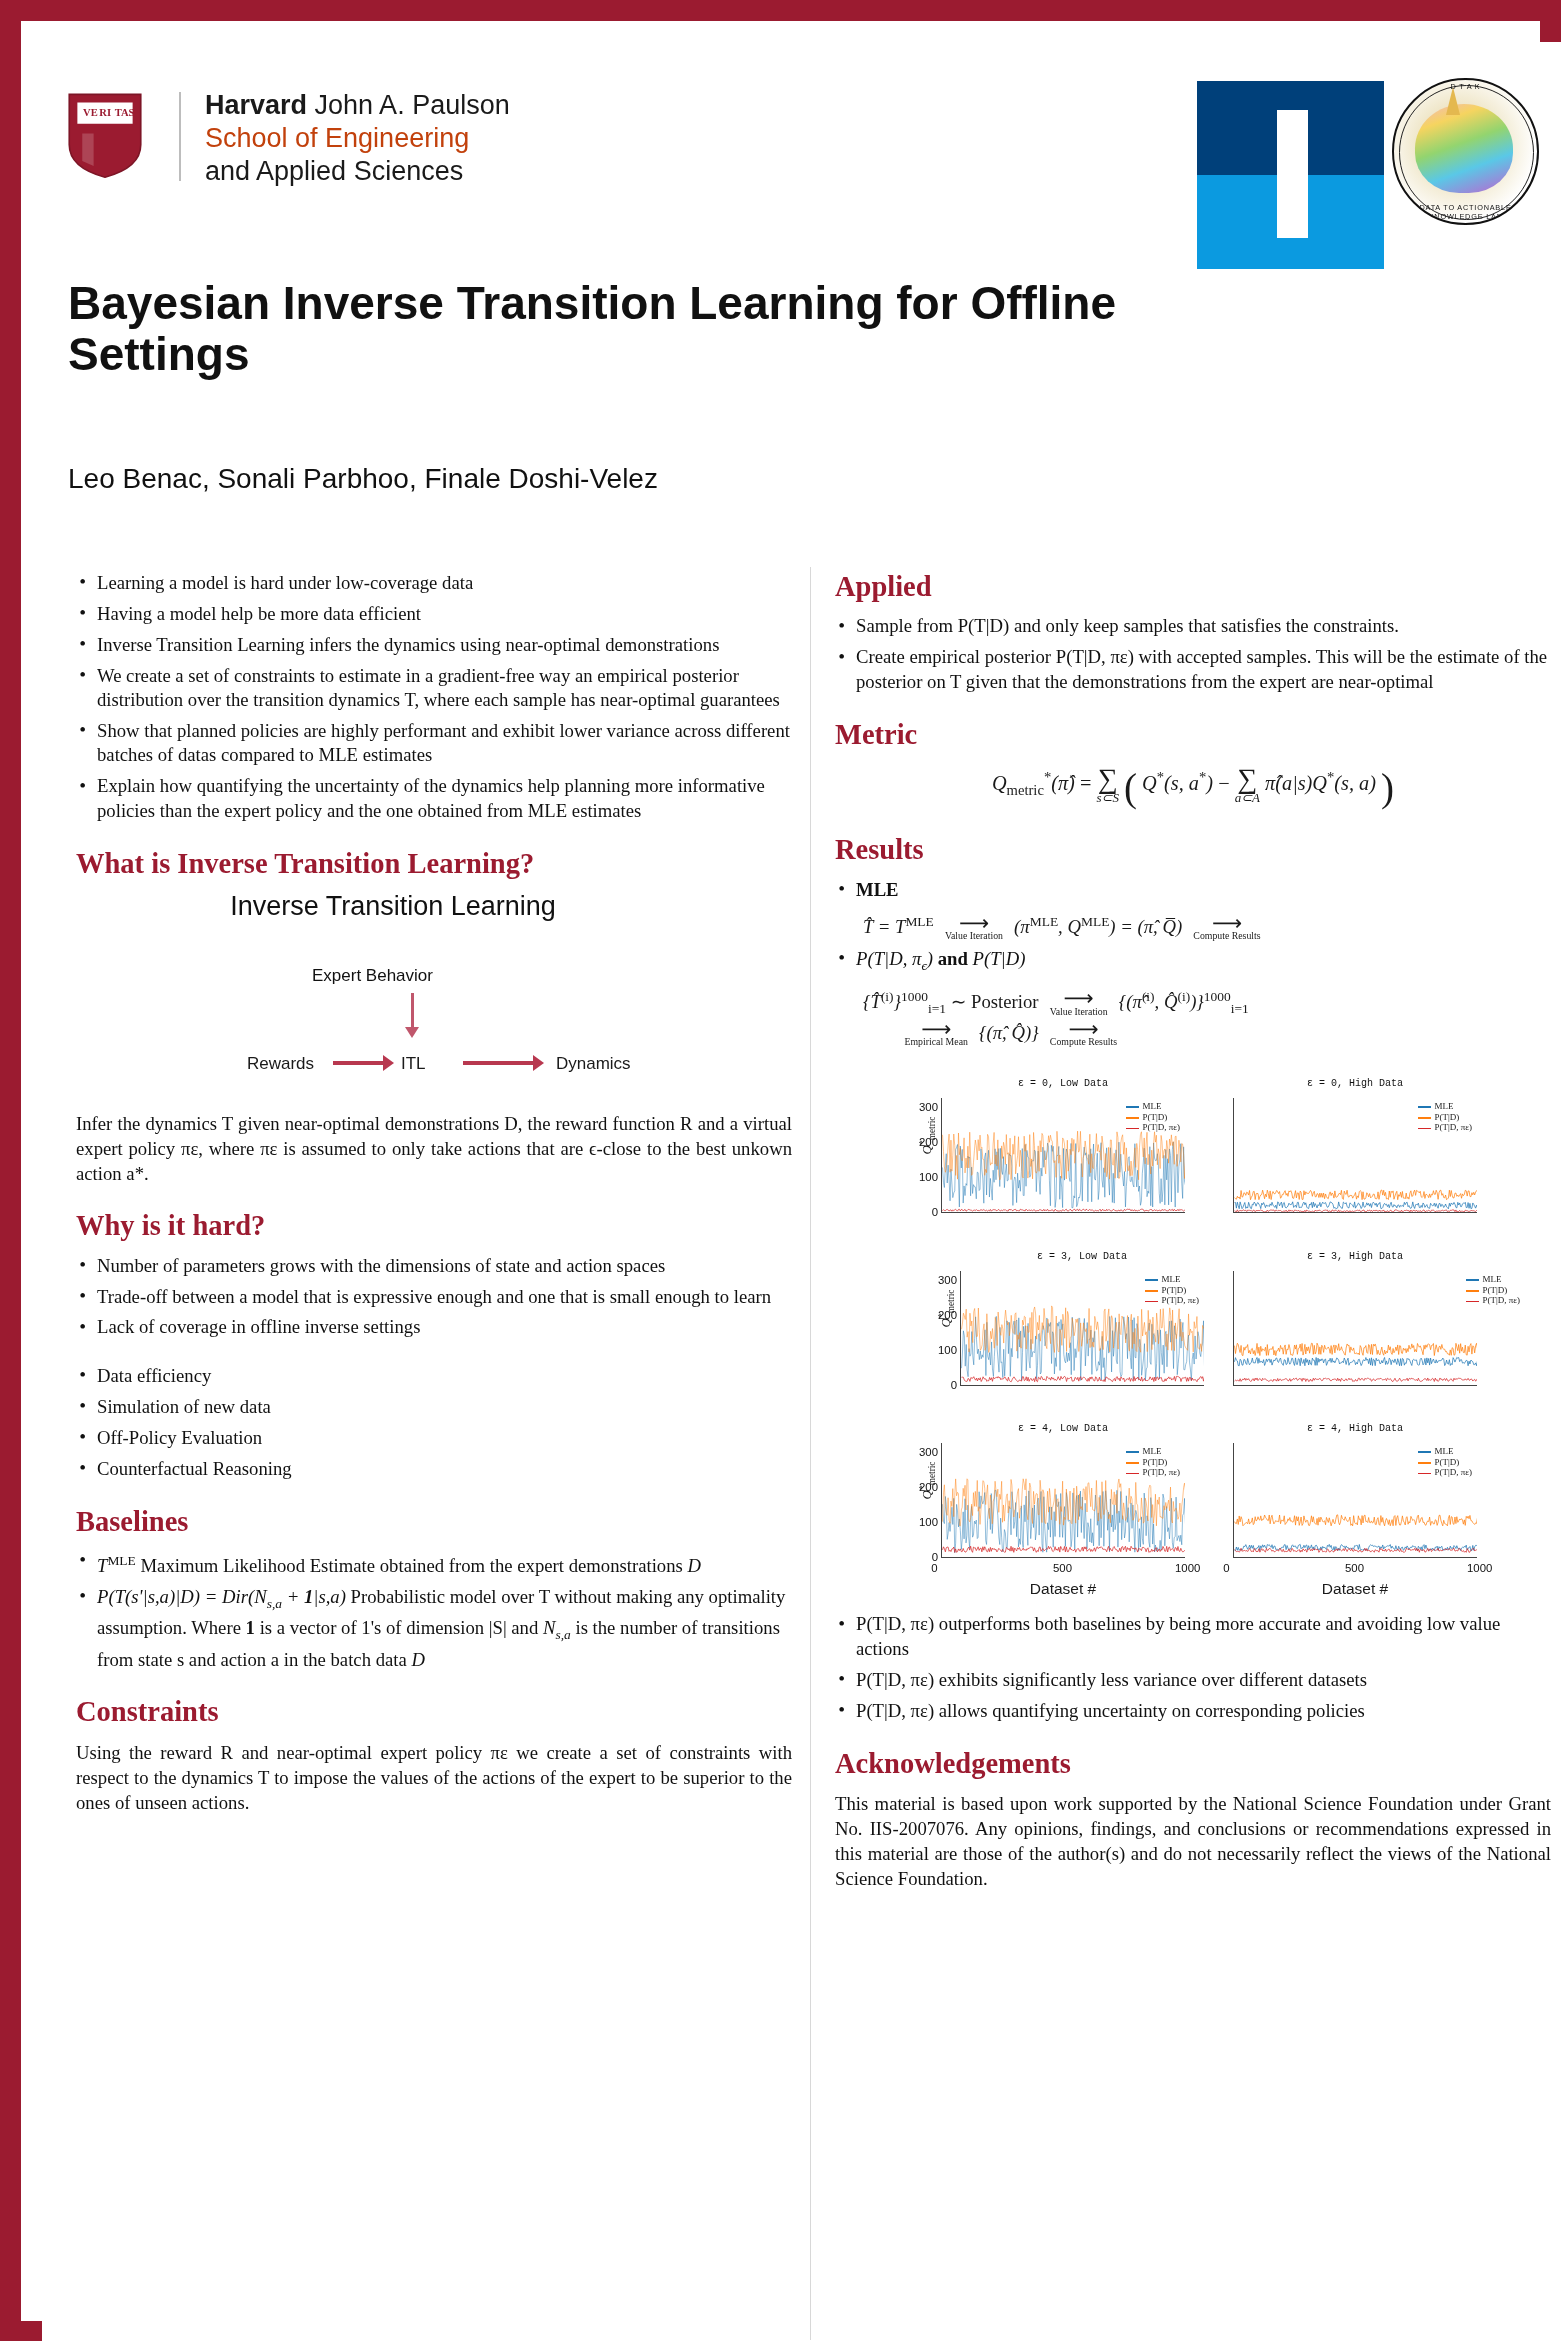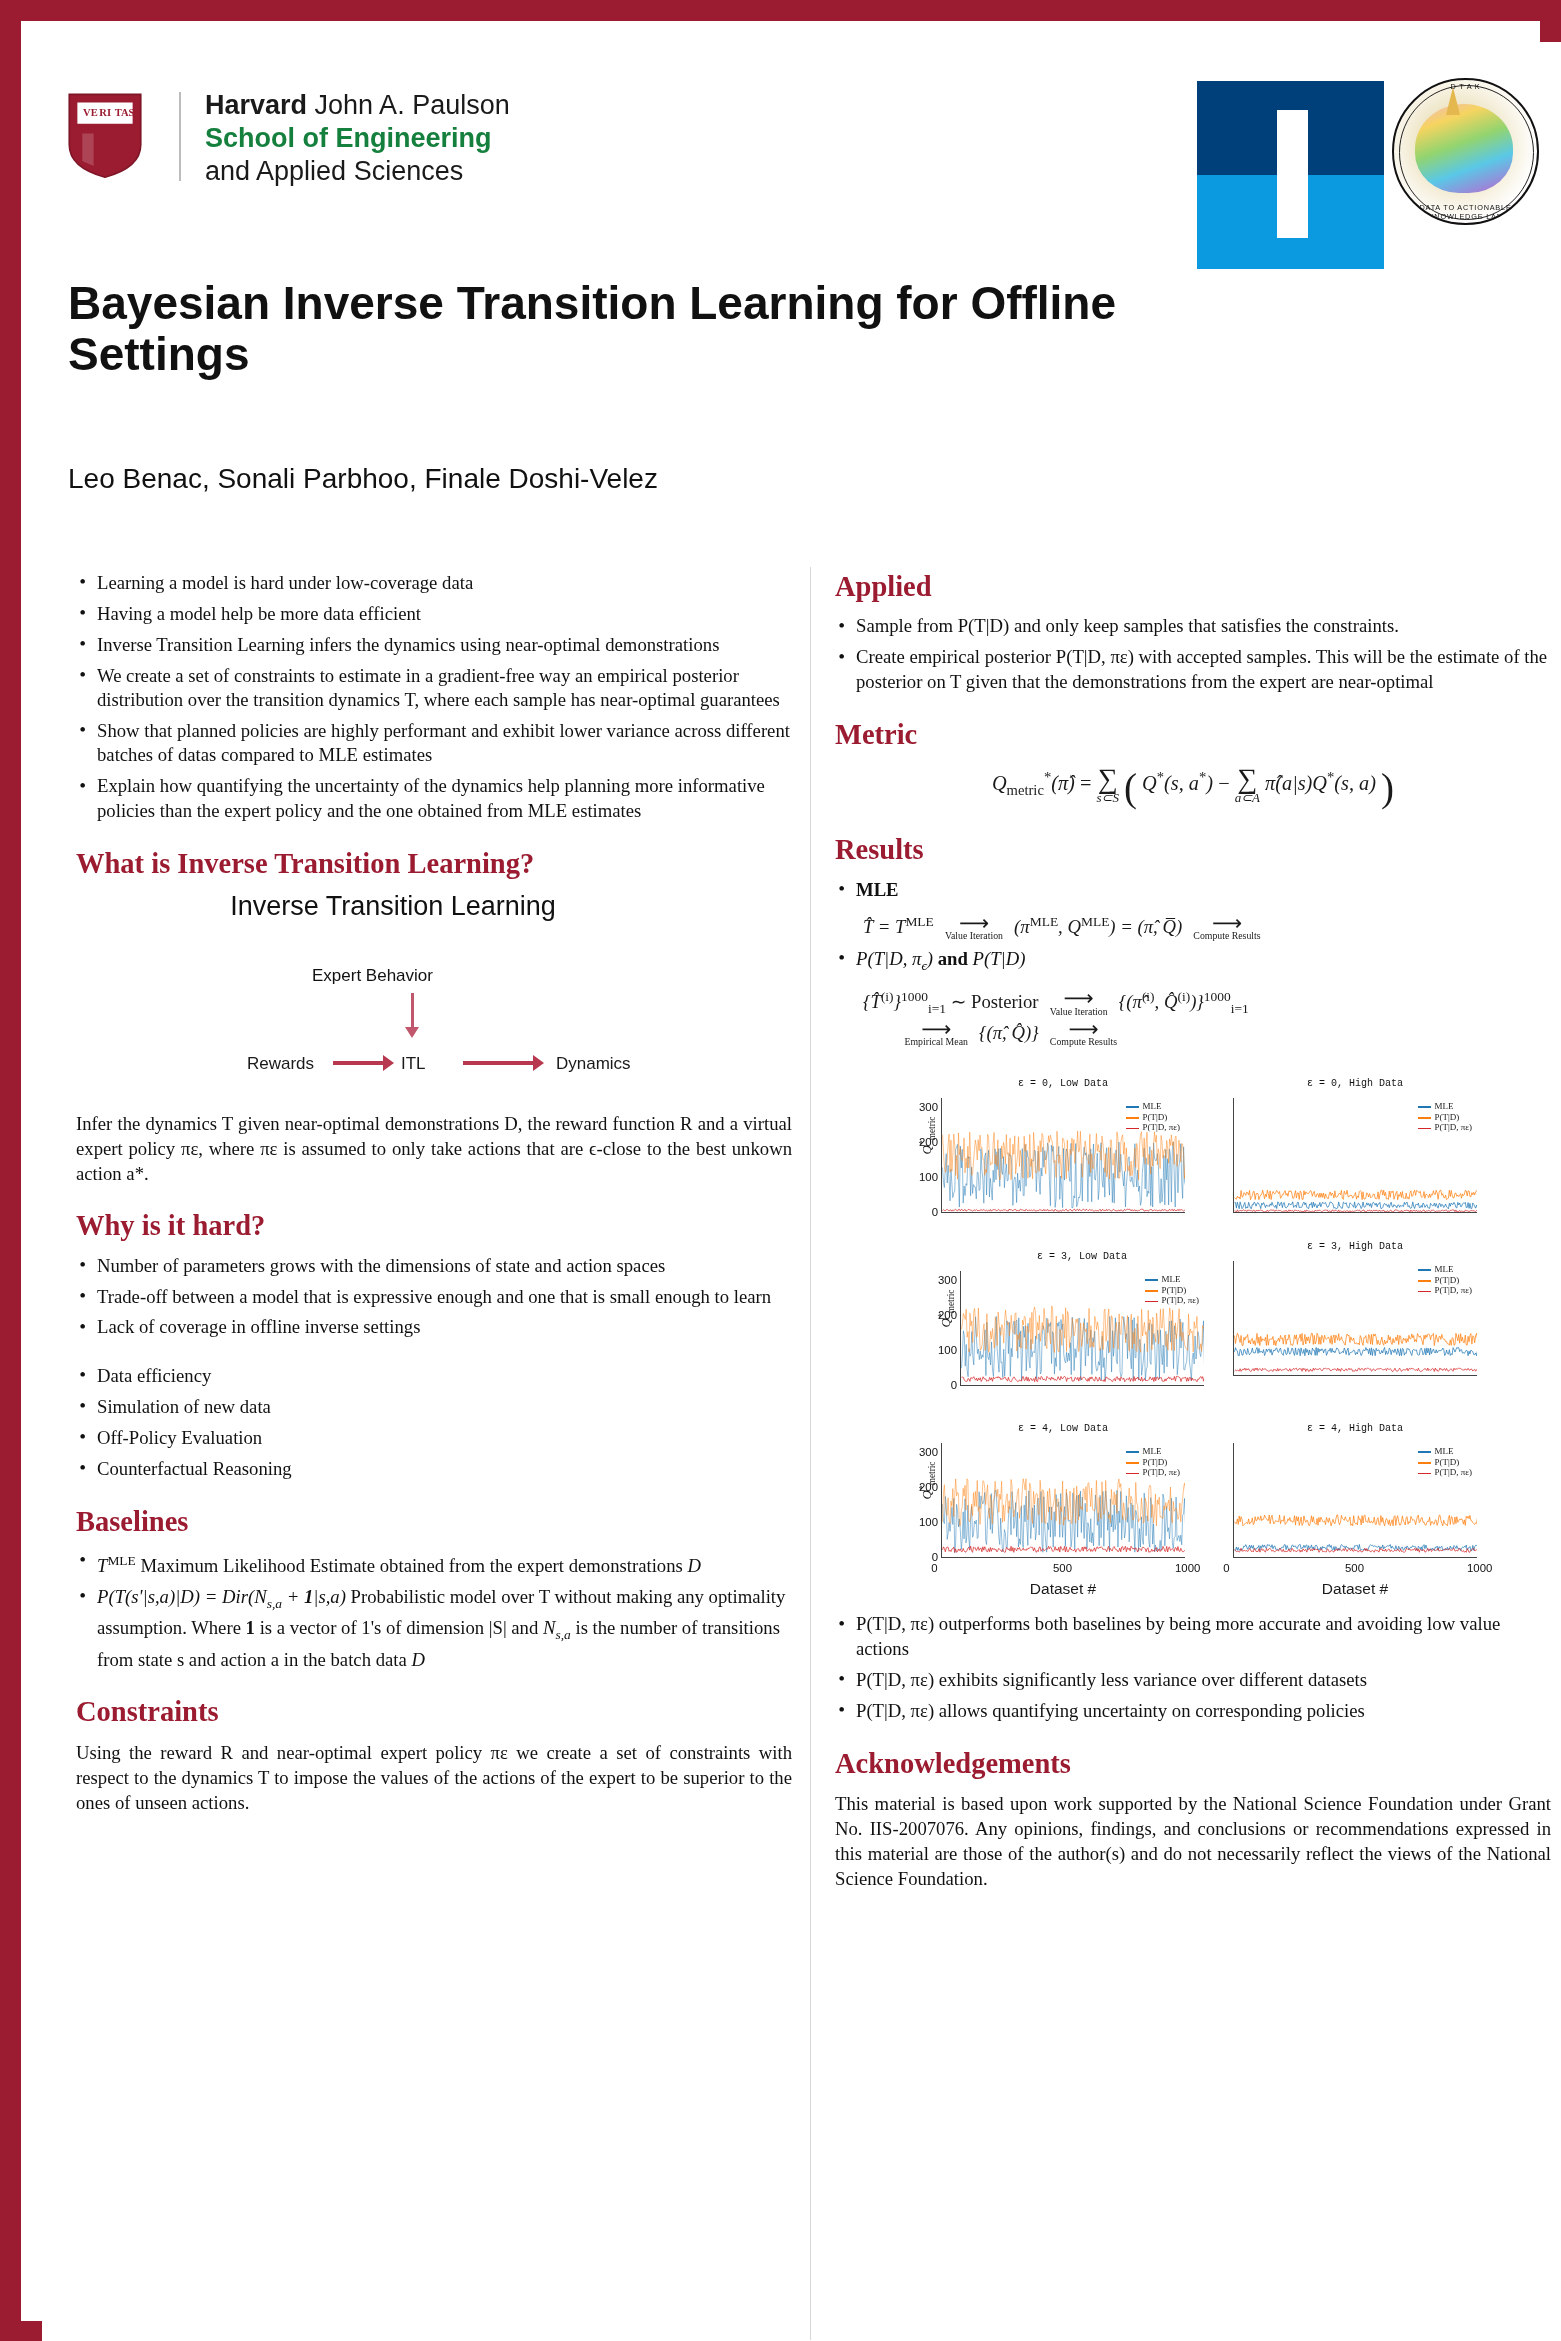--- a/index.html
+++ b/index.html
@@ -55,21 +55,21 @@
   }
   .harvard-text {
     position: absolute;
     left: 163px; top: 47px;
     font-family: "Liberation Sans", sans-serif;
     font-size: 27px;
     line-height: 33px;
     color: #1a1a1a;
   }
   .harvard-text .b { font-weight: bold; }
-  .harvard-text .crim { color: #15803d; font-weight: bold; }
+  .harvard-text .crim { color: #c2410c; font-weight: normal; }
 
   .logo-flag {
     position: absolute;
     left: 1155px; top: 39px;
     width: 187px; height: 187px;
     background: #00407a;
   }
   .logo-flag .bottom {
     position: absolute;
     left: 0; top: 94px;
@@ -575,21 +575,21 @@
             <div class="legend">
                 <div class="row"><span class="sw" style="background: rgb(31, 119, 180);"></span><span>MLE</span></div>
                 <div class="row"><span class="sw" style="background: rgb(255, 127, 14);"></span><span>P(T|D)</span></div>
                 <div class="row"><span class="sw" style="background: rgb(214, 39, 40);"></span><span>P(T|D, πε)</span></div>
               </div>
           <div class="ytick" style="top: 108px;">0</div>
               <div class="ytick" style="top: 73px;">100</div>
               <div class="ytick" style="top: 38px;">200</div>
               <div class="ytick" style="top: 3.2px;">300</div>
             </div>
-          <div class="panel" id="p3" style="left:325px; top:192px;">
+          <div class="panel" id="p3" style="left:325px; top:202px;padding-left:48px;">
             <div class="ptitle">ε = 3, High Data</div>
             <div class="plotbox"><svg width="244" height="115" viewBox="0 0 300 142">
                   <path d="M0.0 112.1L1.2 107.0L2.3 110.1L3.5 111.0L4.6 116.7L5.8 117.0L6.9 109.0L8.1 110.2L9.3 116.2L10.4 116.2L11.6 109.2L12.7 109.7L13.9 113.9L15.1 115.5L16.2 108.0L17.4 112.9L18.5 115.8L19.7 114.1L20.8 112.6L22.0 107.4L23.2 113.3L24.3 113.3L25.5 113.7L26.6 109.2L27.8 106.8L29.0 114.1L30.1 107.9L31.3 113.1L32.4 111.4L33.6 111.7L34.7 113.5L35.9 109.4L37.1 116.6L38.2 113.9L39.4 108.6L40.5 111.9L41.7 109.2L42.9 108.6L44.0 113.0L45.2 109.1L46.3 116.2L47.5 112.5L48.6 109.8L49.8 111.0L51.0 107.9L52.1 107.4L53.3 111.9L54.4 112.9L55.6 109.1L56.8 107.5L57.9 112.9L59.1 115.1L60.2 116.5L61.4 109.5L62.5 109.9L63.7 115.5L64.9 114.8L66.0 107.0L67.2 112.4L68.3 115.1L69.5 113.1L70.7 107.7L71.8 108.0L73.0 114.0L74.1 116.6L75.3 107.3L76.4 115.1L77.6 115.5L78.8 108.3L79.9 108.8L81.1 117.0L82.2 107.3L83.4 113.2L84.6 114.2L85.7 109.2L86.9 117.0L88.0 107.7L89.2 112.9L90.3 109.5L91.5 116.1L92.7 109.8L93.8 114.9L95.0 115.9L96.1 107.5L97.3 110.2L98.5 110.1L99.6 116.5L100.8 106.8L101.9 116.5L103.1 107.6L104.2 112.7L105.4 108.8L106.6 111.1L107.7 108.6L108.9 109.0L110.0 113.5L111.2 109.5L112.4 108.7L113.5 116.5L114.7 113.6L115.8 110.3L117.0 111.1L118.1 107.7L119.3 113.0L120.5 107.8L121.6 112.6L122.8 111.0L123.9 113.4L125.1 110.5L126.3 107.3L127.4 108.2L128.6 110.3L129.7 114.8L130.9 113.4L132.0 113.3L133.2 111.5L134.4 113.3L135.5 107.4L136.7 110.3L137.8 115.4L139.0 110.5L140.2 107.6L141.3 116.4L142.5 113.3L143.6 112.8L144.8 112.6L145.9 112.0L147.1 109.8L148.3 110.8L149.4 115.7L150.6 113.0L151.7 114.9L152.9 109.4L154.1 109.0L155.2 113.0L156.4 116.8L157.5 114.5L158.7 110.1L159.8 109.7L161.0 111.0L162.2 106.8L163.3 110.2L164.5 109.0L165.6 114.4L166.8 108.0L168.0 116.2L169.1 107.2L170.3 116.8L171.4 108.8L172.6 109.9L173.7 116.9L174.9 107.7L176.1 111.1L177.2 110.0L178.4 109.7L179.5 114.5L180.7 114.1L181.9 110.5L183.0 113.6L184.2 109.2L185.3 106.8L186.5 115.5L187.6 111.0L188.8 115.2L190.0 113.5L191.1 107.6L192.3 109.4L193.4 115.7L194.6 110.0L195.8 110.5L196.9 113.1L198.1 108.6L199.2 112.2L200.4 115.4L201.5 108.3L202.7 112.4L203.9 117.0L205.0 108.2L206.2 116.9L207.3 107.9L208.5 108.9L209.7 116.3L210.8 113.5L212.0 114.1L213.1 107.9L214.3 109.2L215.4 108.4L216.6 110.9L217.8 114.3L218.9 116.7L220.1 109.9L221.2 109.1L222.4 110.1L223.6 110.2L224.7 109.8L225.9 115.2L227.0 116.3L228.2 115.9L229.3 109.1L230.5 107.6L231.7 110.6L232.8 115.9L234.0 114.0L235.1 108.0L236.3 116.1L237.5 107.3L238.6 113.5L239.8 108.0L240.9 116.2L242.1 107.5L243.2 114.4L244.4 111.0L245.6 108.7L246.7 112.3L247.9 113.7L249.0 109.6L250.2 113.4L251.4 111.2L252.5 110.7L253.7 110.7L254.8 110.6L256.0 109.9L257.1 107.5L258.3 108.8L259.5 116.8L260.6 115.1L261.8 109.9L262.9 114.1L264.1 115.1L265.3 109.5L266.4 116.7L267.6 114.3L268.7 115.7L269.9 107.0L271.0 109.0L272.2 112.5L273.4 109.5L274.5 106.7L275.7 107.7L276.8 106.8L278.0 111.9L279.2 109.5L280.3 109.6L281.5 113.7L282.6 113.1L283.8 114.2L284.9 112.2L286.1 110.3L287.3 110.8L288.4 117.0L289.6 111.3L290.7 114.8L291.9 109.9L293.1 111.2L294.2 112.0L295.4 115.7L296.5 115.6L297.7 113.5L298.8 116.9L300.0 110.9" fill="none" stroke="#1f77b4" stroke-width="0.9" opacity="1"></path>
                   <path d="M0.0 92.2L1.2 101.9L2.3 94.7L3.5 89.2L4.6 90.9L5.8 96.5L6.9 100.7L8.1 91.9L9.3 103.9L10.4 104.5L11.6 94.2L12.7 97.8L13.9 93.7L15.1 94.2L16.2 90.8L17.4 101.3L18.5 98.2L19.7 102.5L20.8 96.4L22.0 95.5L23.2 102.2L24.3 98.1L25.5 104.3L26.6 98.4L27.8 89.4L29.0 101.7L30.1 94.0L31.3 104.4L32.4 92.9L33.6 99.3L34.7 96.0L35.9 97.6L37.1 98.5L38.2 94.1L39.4 104.3L40.5 90.8L41.7 104.1L42.9 96.8L44.0 96.6L45.2 96.0L46.3 96.9L47.5 93.2L48.6 103.7L49.8 98.1L51.0 104.6L52.1 98.6L53.3 98.2L54.4 95.1L55.6 99.5L56.8 91.9L57.9 96.1L59.1 95.0L60.2 102.7L61.4 94.3L62.5 91.3L63.7 102.9L64.9 96.3L66.0 97.3L67.2 90.8L68.3 95.1L69.5 103.6L70.7 103.3L71.8 104.3L73.0 99.6L74.1 91.4L75.3 96.4L76.4 91.2L77.6 102.9L78.8 95.8L79.9 95.2L81.1 90.3L82.2 99.2L83.4 89.5L84.6 103.8L85.7 99.2L86.9 90.6L88.0 102.5L89.2 93.9L90.3 98.5L91.5 93.6L92.7 101.5L93.8 94.9L95.0 89.2L96.1 89.5L97.3 103.0L98.5 91.8L99.6 102.4L100.8 99.4L101.9 89.1L103.1 92.0L104.2 102.8L105.4 93.7L106.6 102.9L107.7 91.7L108.9 93.6L110.0 100.5L111.2 91.7L112.4 96.0L113.5 96.4L114.7 95.5L115.8 93.8L117.0 96.3L118.1 101.6L119.3 92.1L120.5 103.0L121.6 94.5L122.8 91.3L123.9 101.1L125.1 91.6L126.3 94.5L127.4 97.9L128.6 89.8L129.7 98.2L130.9 97.2L132.0 93.5L133.2 98.0L134.4 99.4L135.5 102.1L136.7 103.9L137.8 95.2L139.0 90.1L140.2 92.2L141.3 91.5L142.5 100.6L143.6 93.7L144.8 97.5L145.9 98.0L147.1 95.0L148.3 101.9L149.4 101.9L150.6 101.0L151.7 102.7L152.9 101.3L154.1 103.6L155.2 92.1L156.4 94.4L157.5 100.9L158.7 104.1L159.8 94.8L161.0 94.7L162.2 92.1L163.3 100.5L164.5 101.7L165.6 90.8L166.8 92.3L168.0 102.7L169.1 90.6L170.3 103.2L171.4 90.5L172.6 92.7L173.7 90.1L174.9 94.0L176.1 103.0L177.2 97.7L178.4 102.2L179.5 103.6L180.7 98.6L181.9 93.9L183.0 101.2L184.2 104.0L185.3 97.7L186.5 102.4L187.6 99.2L188.8 101.0L190.0 91.5L191.1 97.6L192.3 93.5L193.4 101.0L194.6 103.0L195.8 95.6L196.9 101.0L198.1 98.7L199.2 93.8L200.4 98.3L201.5 91.3L202.7 103.1L203.9 92.1L205.0 92.6L206.2 101.3L207.3 101.9L208.5 95.3L209.7 97.8L210.8 95.8L212.0 101.0L213.1 95.7L214.3 99.6L215.4 91.7L216.6 96.2L217.8 95.9L218.9 90.0L220.1 94.8L221.2 92.0L222.4 99.7L223.6 97.0L224.7 99.9L225.9 89.5L227.0 92.1L228.2 94.1L229.3 92.4L230.5 95.5L231.7 99.0L232.8 103.4L234.0 91.7L235.1 96.5L236.3 91.2L237.5 94.3L238.6 90.5L239.8 90.0L240.9 91.2L242.1 97.2L243.2 92.0L244.4 91.8L245.6 89.5L246.7 104.4L247.9 96.8L249.0 91.1L250.2 96.4L251.4 100.2L252.5 93.5L253.7 92.8L254.8 96.8L256.0 90.7L257.1 95.4L258.3 96.5L259.5 96.6L260.6 99.6L261.8 99.3L262.9 102.2L264.1 102.2L265.3 104.0L266.4 97.4L267.6 104.1L268.7 94.7L269.9 95.6L271.0 104.0L272.2 103.3L273.4 89.3L274.5 93.7L275.7 98.4L276.8 90.8L278.0 101.5L279.2 89.7L280.3 99.0L281.5 94.1L282.6 100.6L283.8 100.9L284.9 91.5L286.1 103.4L287.3 103.9L288.4 93.0L289.6 99.9L290.7 92.1L291.9 89.6L293.1 102.6L294.2 92.4L295.4 93.3L296.5 101.1L297.7 92.2L298.8 89.3L300.0 95.7" fill="none" stroke="#ff7f0e" stroke-width="0.9" opacity="1"></path>
                   <path d="M0.0 135.9L1.2 134.8L2.3 135.8L3.5 134.6L4.6 135.2L5.8 136.0L6.9 133.0L8.1 136.3L9.3 134.6L10.4 133.2L11.6 134.4L12.7 132.2L13.9 135.0L15.1 132.9L16.2 134.5L17.4 132.9L18.5 135.1L19.7 136.3L20.8 136.0L22.0 133.6L23.2 133.1L24.3 135.8L25.5 132.3L26.6 134.4L27.8 132.1L29.0 135.3L30.1 133.7L31.3 132.8L32.4 133.8L33.6 135.8L34.7 132.5L35.9 133.9L37.1 133.3L38.2 133.1L39.4 134.8L40.5 135.0L41.7 136.1L42.9 135.9L44.0 135.0L45.2 134.5L46.3 135.4L47.5 136.3L48.6 133.5L49.8 134.9L51.0 134.3L52.1 136.0L53.3 132.7L54.4 135.9L55.6 133.6L56.8 133.5L57.9 135.4L59.1 134.5L60.2 134.3L61.4 134.0L62.5 133.1L63.7 133.0L64.9 133.7L66.0 135.7L67.2 135.4L68.3 132.9L69.5 136.2L70.7 134.1L71.8 134.4L73.0 132.5L74.1 133.9L75.3 132.7L76.4 132.3L77.6 135.0L78.8 134.4L79.9 132.7L81.1 133.6L82.2 132.8L83.4 136.2L84.6 132.3L85.7 134.3L86.9 132.8L88.0 136.4L89.2 133.4L90.3 133.5L91.5 136.4L92.7 135.9L93.8 133.5L95.0 135.8L96.1 136.0L97.3 132.4L98.5 134.9L99.6 132.6L100.8 133.6L101.9 133.8L103.1 133.7L104.2 133.8L105.4 132.4L106.6 134.2L107.7 135.5L108.9 135.0L110.0 132.6L111.2 132.8L112.4 132.4L113.5 133.3L114.7 133.1L115.8 132.9L117.0 133.1L118.1 135.2L119.3 135.7L120.5 134.2L121.6 133.9L122.8 133.7L123.9 133.3L125.1 133.7L126.3 135.6L127.4 132.3L128.6 135.2L129.7 133.3L130.9 136.3L132.0 132.7L133.2 133.6L134.4 134.7L135.5 135.9L136.7 134.0L137.8 133.1L139.0 135.3L140.2 134.0L141.3 132.3L142.5 134.4L143.6 133.0L144.8 133.4L145.9 136.3L147.1 135.8L148.3 136.1L149.4 133.9L150.6 135.8L151.7 135.7L152.9 132.5L154.1 132.5L155.2 134.9L156.4 133.1L157.5 132.7L158.7 133.7L159.8 135.2L161.0 132.5L162.2 133.3L163.3 133.2L164.5 132.2L165.6 132.7L166.8 133.6L168.0 133.2L169.1 136.1L170.3 135.1L171.4 133.2L172.6 134.1L173.7 135.6L174.9 133.9L176.1 133.4L177.2 133.1L178.4 133.3L179.5 133.1L180.7 132.4L181.9 133.7L183.0 134.5L184.2 134.1L185.3 134.1L186.5 132.9L187.6 135.5L188.8 132.4L190.0 133.4L191.1 134.1L192.3 132.8L193.4 134.5L194.6 136.2L195.8 136.3L196.9 134.7L198.1 132.4L199.2 135.3L200.4 136.0L201.5 136.0L202.7 134.5L203.9 132.3L205.0 134.3L206.2 136.3L207.3 134.9L208.5 134.2L209.7 134.3L210.8 134.5L212.0 134.3L213.1 132.3L214.3 135.7L215.4 133.0L216.6 132.5L217.8 133.7L218.9 132.3L220.1 133.2L221.2 133.3L222.4 134.4L223.6 134.8L224.7 134.0L225.9 135.7L227.0 132.3L228.2 135.3L229.3 136.2L230.5 136.2L231.7 135.6L232.8 134.8L234.0 133.5L235.1 132.9L236.3 133.3L237.5 135.3L238.6 132.1L239.8 135.3L240.9 133.9L242.1 134.9L243.2 134.4L244.4 132.5L245.6 133.4L246.7 136.4L247.9 132.2L249.0 135.0L250.2 134.1L251.4 136.4L252.5 135.1L253.7 132.1L254.8 133.9L256.0 133.4L257.1 135.2L258.3 133.5L259.5 132.9L260.6 135.2L261.8 132.7L262.9 134.6L264.1 136.3L265.3 134.6L266.4 133.8L267.6 133.2L268.7 134.9L269.9 136.2L271.0 132.4L272.2 134.4L273.4 132.7L274.5 133.6L275.7 133.1L276.8 132.3L278.0 132.6L279.2 132.7L280.3 133.3L281.5 134.8L282.6 134.5L283.8 134.7L284.9 133.1L286.1 134.6L287.3 134.4L288.4 132.5L289.6 134.8L290.7 134.8L291.9 133.3L293.1 133.7L294.2 135.9L295.4 134.5L296.5 133.7L297.7 136.1L298.8 134.6L300.0 132.7" fill="none" stroke="#d62728" stroke-width="0.9" opacity="1"></path>
                 </svg></div>
             <div class="legend">
                 <div class="row"><span class="sw" style="background: rgb(31, 119, 180);"></span><span>MLE</span></div>
                 <div class="row"><span class="sw" style="background: rgb(255, 127, 14);"></span><span>P(T|D)</span></div>
                 <div class="row"><span class="sw" style="background: rgb(214, 39, 40);"></span><span>P(T|D, πε)</span></div>

